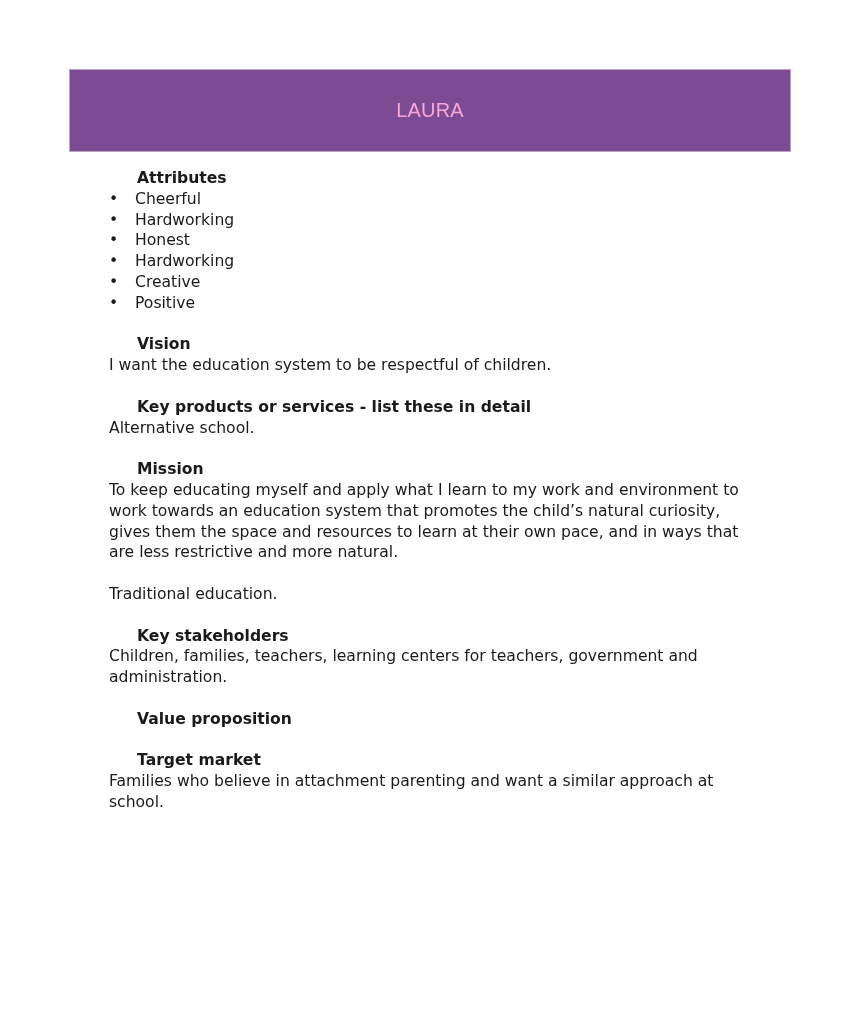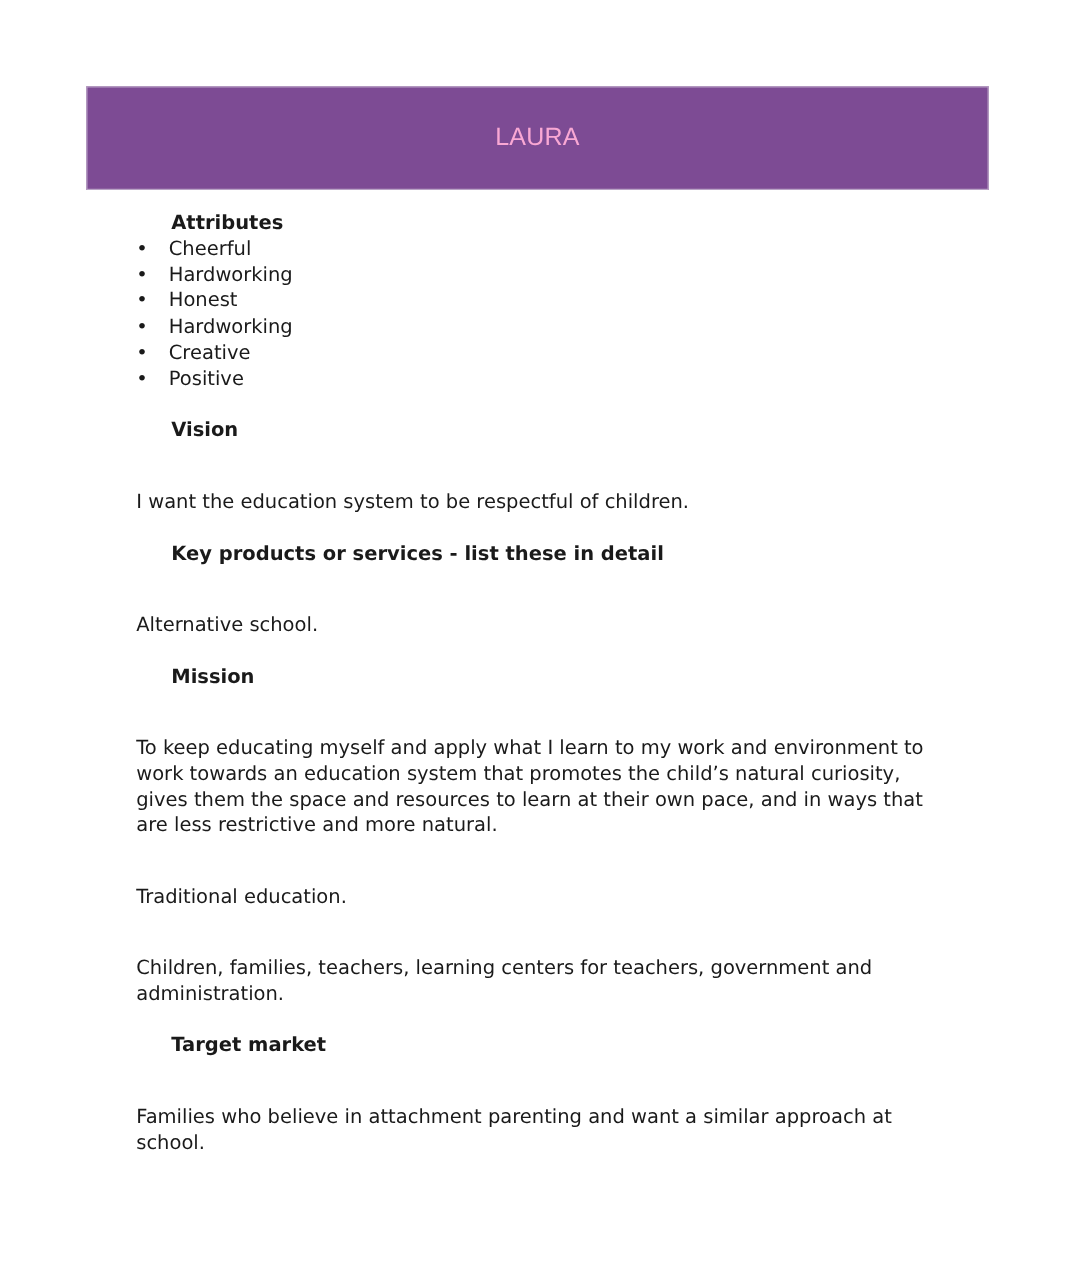--- a/index.html
+++ b/index.html
@@ -18,21 +18,21 @@
     }
     .content {
       position: absolute; left: 109px; top: 168px; width: 650px;
       font-size: 15.6px; line-height: 20.8px;
     }
     .heading { font-weight: bold; font-size: 15.6px; margin-left: 28px; }
     .section { margin-bottom: 20.8px; }
     .bullets { list-style: none; margin: 0; padding: 0; }
     .bullets li { display: flex; }
     .bullet { width: 26px; flex: 0 0 26px; }
-    .para { white-space: normal; margin-top: 36px; }
+    .para { white-space: normal; }
   </style>
 </head>
 <body>
 
 <div class="banner">
   <span class="banner-title">LAURA</span>
 </div>
 
 <div class="content">
   <div class="section">
@@ -74,21 +74,23 @@
     <div class="para">Alternative school.</div>
   </div>
   <div class="section">
     <div class="heading">Mission</div>
     <div class="para">To keep educating myself and apply what I learn to my work and environment to work towards an education system that promotes the child’s natural curiosity, gives them the space and resources to learn at their own pace, and in ways that are less restrictive and more natural.</div>
   </div>
   <div class="section">
     <div class="para">Traditional education.</div>
   </div>
   <div class="section">
+    <div class="heading">Key stakeholders</div>
     <div class="para">Children, families, teachers, learning centers for teachers, government and administration.</div>
   </div>
   <div class="section">
+    <div class="heading">Value proposition</div>
   </div>
   <div class="section">
     <div class="heading">Target market</div>
     <div class="para">Families who believe in attachment parenting and want a similar approach at school.</div>
   </div>
 </div>
 
 </body></html>

